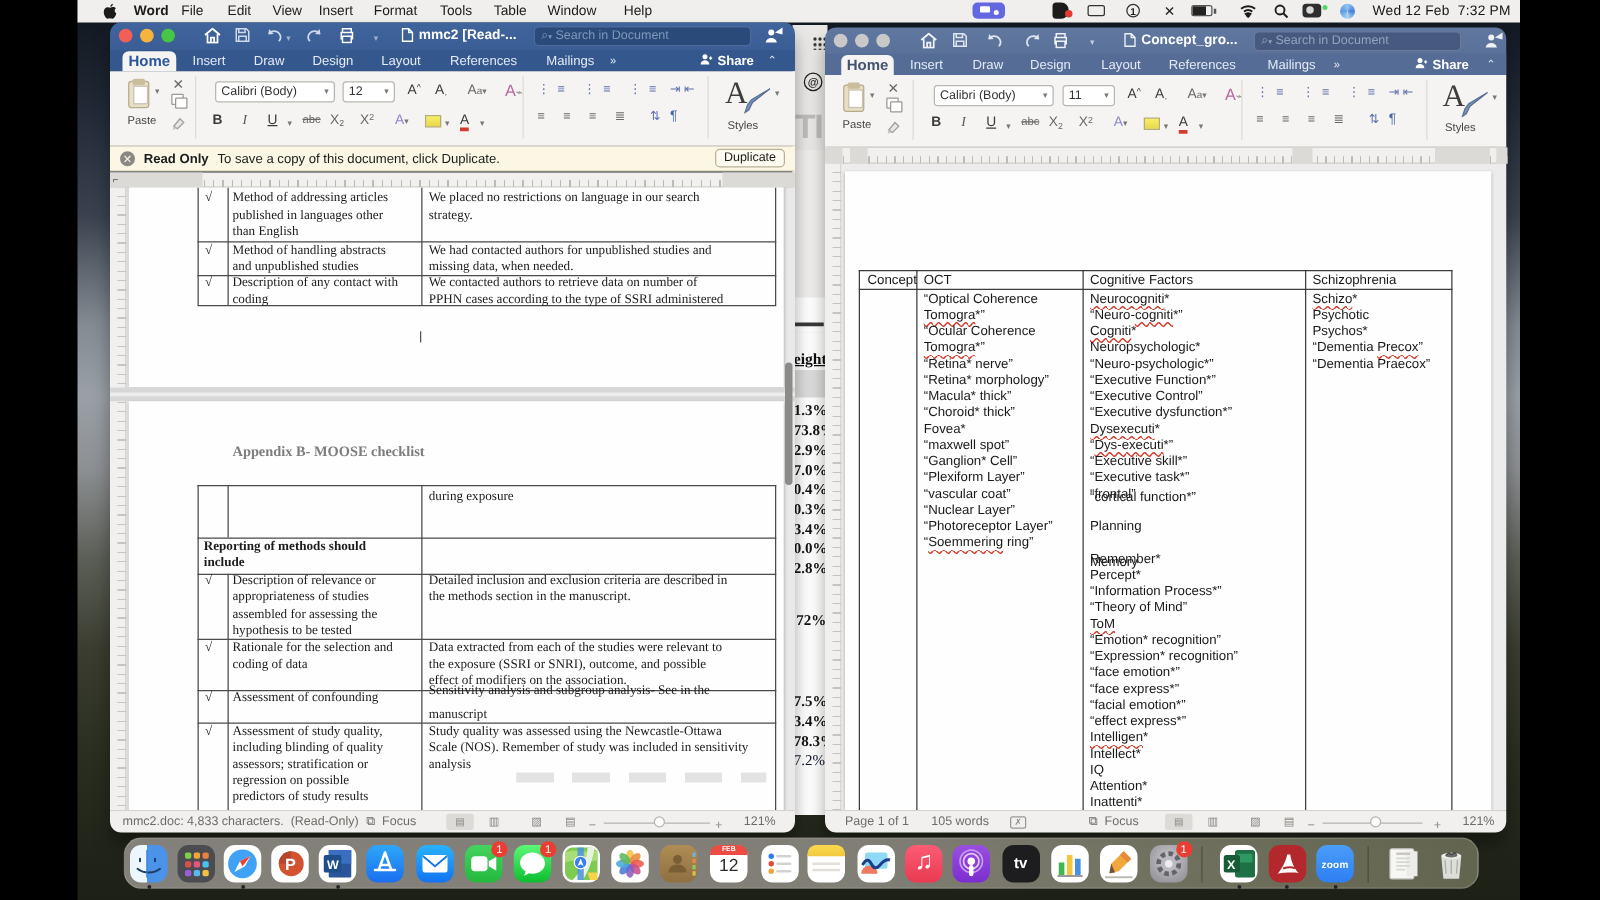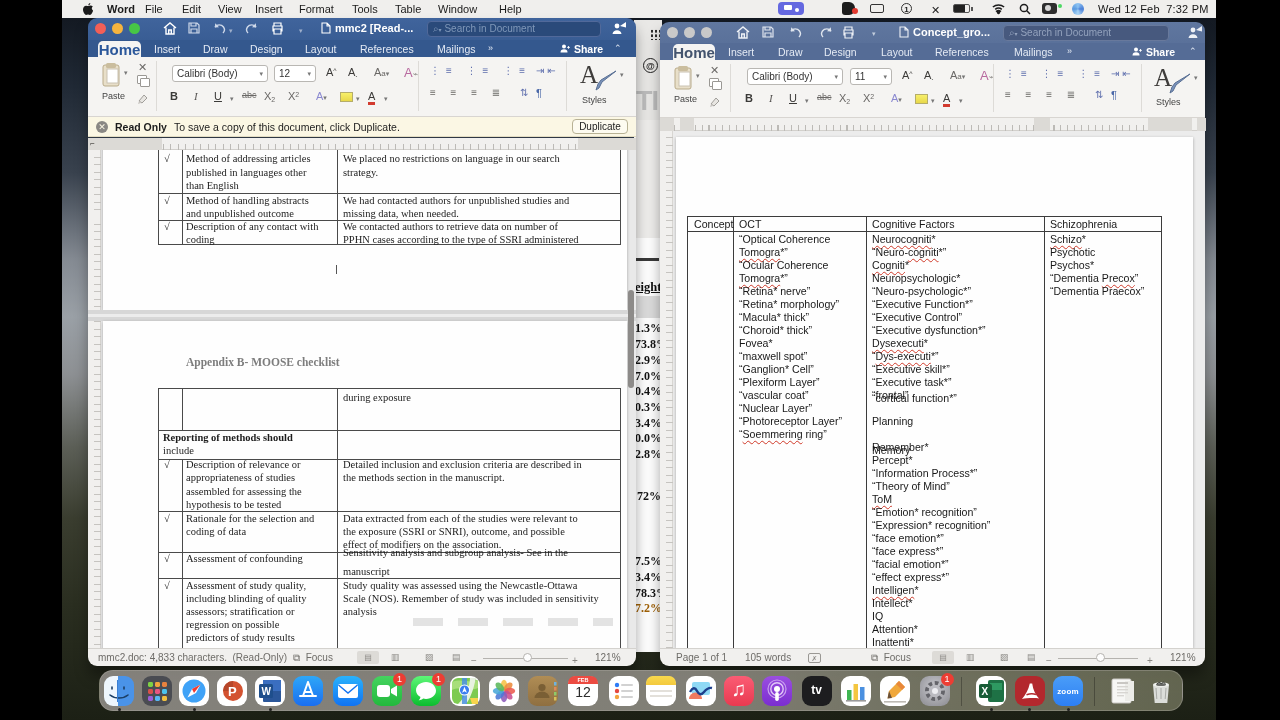--- a/index.html
+++ b/index.html
@@ -15,21 +15,21 @@
 
 .win{position:absolute;border-radius:9px;box-shadow:0 10px 14px rgba(0,0,0,.35)}
 .tbar{position:absolute;left:0;top:0;width:100%;border-radius:9px 9px 0 0}
 .tabs{position:absolute;left:0;width:100%}
 .ribbon{position:absolute;left:0;width:100%;background:#f5f4f2;border-bottom:1px solid #d8d5d1}
 .ruler{position:absolute;left:0;width:100%;background:#f1f0ee;border-bottom:1px solid #d2d0cc}
 .docarea{position:absolute;left:0;width:100%;background:#e9e9e9;overflow:hidden}
 .sbar{position:absolute;left:0;bottom:0;width:100%;height:18px;background:#f1f0ee;border-top:1px solid #d4d2ce;border-radius:0 0 9px 9px;color:#6e6c68;font-size:10px}
 .tl{position:absolute;width:11px;height:11px;border-radius:50%;top:5px}
 .tabtxt{position:absolute;font-size:10.5px;color:#e4eaf4;top:3px}
-.activetab{position:absolute;background:#f5f4f2;border-radius:5px 5px 0 0;color:#2b579a;font-weight:bold;font-size:15px;text-align:center}
+.activetab{position:absolute;background:#f5f4f2;border-radius:5px 5px 0 0;color:#2b579a;font-weight:bold;font-size:12px;text-align:center}
 .box{position:absolute;background:#fff;border:1px solid #b9b7b3;border-radius:3px;font-size:10px;color:#333;padding:1px 4px}
 .ric{position:absolute;color:#5a5856;font-size:11px}
 .t1{position:absolute;font-family:"Liberation Serif",serif;font-size:10.5px;color:#1c1c1c;white-space:nowrap;line-height:13px}
 .t2{position:absolute;font-size:10.6px;color:#181818;white-space:nowrap}
 .sp{text-decoration:underline;text-decoration-style:wavy;text-decoration-color:#d03a2a;text-decoration-thickness:1px;text-underline-offset:2px}
 .bline{position:absolute;background:#4a4a4a}
 .dock-ic{position:absolute;width:40px;height:40px;border-radius:9px;top:3px}
 .badge{position:absolute;width:13px;height:13px;border-radius:50%;background:#ec3d33;color:#fff;font-size:9px;text-align:center;line-height:13px;top:-3px;right:-4px}
 </style></head>
 <body>
@@ -92,21 +92,21 @@
   <div class="t1" style="left:1px;top:350px;font-weight:bold;font-size:12px;color:#141414">7.0%</div>
   <div class="t1" style="left:1px;top:365px;font-weight:bold;font-size:12px;color:#141414">0.4%</div>
   <div class="t1" style="left:1px;top:381px;font-weight:bold;font-size:12px;color:#141414">0.3%</div>
   <div class="t1" style="left:1px;top:397px;font-weight:bold;font-size:12px;color:#141414">3.4%</div>
   <div class="t1" style="left:1px;top:412px;font-weight:bold;font-size:12px;color:#141414">0.0%</div>
   <div class="t1" style="left:1px;top:428px;font-weight:bold;font-size:12px;color:#141414">2.8%</div>
   <div class="t1" style="left:3px;top:470px;font-weight:bold;font-size:12px;color:#141414">72%</div>
   <div class="t1" style="left:1px;top:535px;font-weight:bold;font-size:12px;color:#141414">7.5%</div>
   <div class="t1" style="left:1px;top:551px;font-weight:bold;font-size:12px;color:#141414">3.4%</div>
   <div class="t1" style="left:1px;top:567px;font-weight:bold;font-size:12px;color:#141414">78.3%</div>
-  <div class="t1" style="left:1px;top:582px;font-weight:bold;font-size:12px;color:#a16207">7.2%</div>
+  <div class="t1" style="left:1px;top:582px;font-weight:normal;font-size:12px;color:#0f172a">7.2%</div>
  </div>
  <div id="winL" class="win" style="left:88px;top:18px;width:548px;height:648px">
 
   <div class="tbar" style="height:39px;background:linear-gradient(180deg,#40649c,#34588e)">
    <div class="tl" style="left:7px;background:#f35f57"></div>
    <div class="tl" style="left:24px;background:#f6b43e"></div>
    <div class="tl" style="left:41px;background:#47c646"></div>
    <svg class="abs" style="left:75px;top:4px" width="14" height="13" viewBox="0 0 14 13">
           <path d="M1 6 L7 1 L13 6 M3 5.4 V12 H11 V5.4 M5.7 12 V8 H8.3 V12" stroke="#fff" stroke-width="1.4" fill="none"></path>
         </svg>
@@ -240,21 +240,21 @@
     <div class="bline" style="left:70px;top:70px;width:463px;height:1px"></div>
     <div class="bline" style="left:70px;top:94px;width:463px;height:1px"></div>
     <div class="t1" style="left:98px;top:2px">Method of addressing articles</div>
     <div class="t1" style="left:98px;top:16px">published in languages other</div>
     <div class="t1" style="left:98px;top:29px">than English</div>
     <div class="t1" style="left:255px;top:2px">We placed no restrictions on language in our search</div>
     <div class="t1" style="left:255px;top:16px">strategy.</div>
     <div class="t1" style="left:76px;top:2px">√</div>
     <div class="t1" style="left:76px;top:44px">√</div>
     <div class="t1" style="left:98px;top:44px">Method of handling abstracts</div>
-    <div class="t1" style="left:98px;top:57px">and unpublished outcome</div>
+    <div class="t1" style="left:98px;top:57px">and unpublished studies</div>
     <div class="t1" style="left:255px;top:44px">We had contacted authors for unpublished studies and</div>
     <div class="t1" style="left:255px;top:57px">missing data, when needed.</div>
     <div class="t1" style="left:76px;top:70px">√</div>
     <div class="t1" style="left:98px;top:70px">Description of any contact with</div>
     <div class="t1" style="left:98px;top:83px">coding</div>
     <div class="t1" style="left:255px;top:70px">We contacted authors to retrieve data on number of</div>
     <div class="t1" style="left:255px;top:83px">PPHN cases according to the type of SSRI administered</div>
    </div>
 
    <div class="t1" style="left:98px;top:206px;font-weight:bold;font-size:11.5px;color:#7d7d7d">Appendix B- MOOSE checklist</div>
@@ -268,21 +268,21 @@
     <div class="bline" style="left:249px;top:238px;width:1px;height:260px"></div>
     <div class="bline" style="left:532px;top:238px;width:1px;height:260px"></div>
     <div class="bline" style="left:70px;top:238px;width:463px;height:1px"></div>
     <div class="bline" style="left:70px;top:280px;width:463px;height:1px"></div>
     <div class="bline" style="left:70px;top:309px;width:463px;height:1px"></div>
     <div class="bline" style="left:70px;top:361px;width:463px;height:1px"></div>
     <div class="bline" style="left:70px;top:402px;width:463px;height:1px"></div>
     <div class="bline" style="left:70px;top:428px;width:463px;height:1px"></div>
     <div class="t1" style="left:255px;top:241px">during exposure</div>
     <div class="t1" style="left:75px;top:281px;font-weight:bold">Reporting of methods should</div>
-    <div class="t1" style="left:75px;top:294px;font-weight:normal">include</div>
+    <div class="t1" style="left:75px;top:294px;font-weight:bold">include</div>
     <div class="t1" style="left:76px;top:308px">√</div>
     <div class="t1" style="left:98px;top:308px">Description of relevance or</div>
     <div class="t1" style="left:98px;top:321px">appropriateness of studies</div>
     <div class="t1" style="left:98px;top:335px">assembled for assessing the</div>
     <div class="t1" style="left:98px;top:348px">hypothesis to be tested</div>
     <div class="t1" style="left:255px;top:308px">Detailed inclusion and exclusion criteria are described in</div>
     <div class="t1" style="left:255px;top:321px">the methods section in the manuscript.</div>
     <div class="t1" style="left:76px;top:362px">√</div>
     <div class="t1" style="left:98px;top:362px">Rationale for the selection and</div>
     <div class="t1" style="left:98px;top:375px">coding of data</div>

